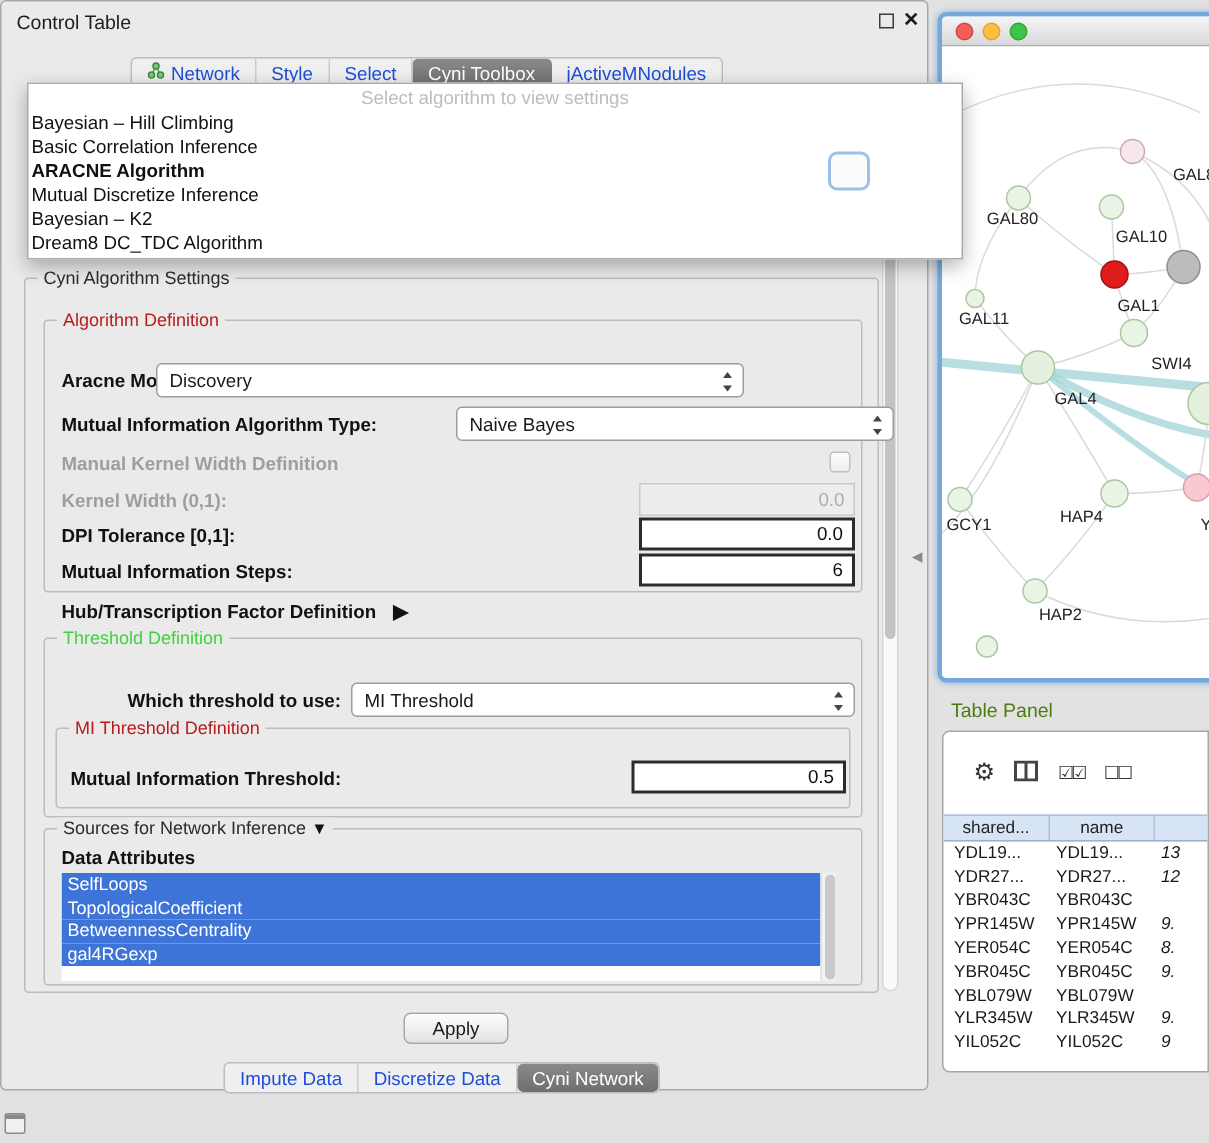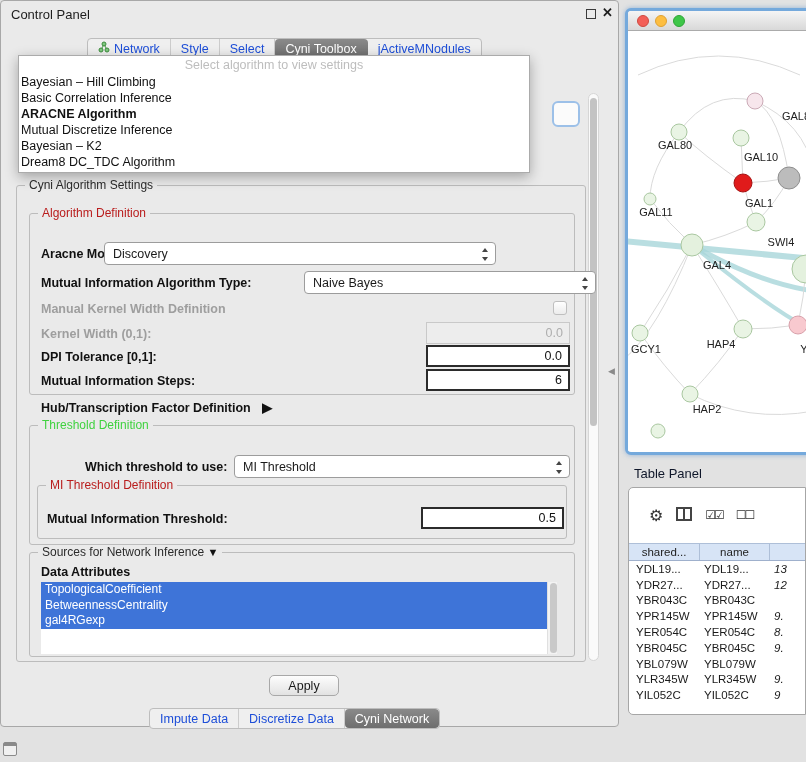--- a/index.html
+++ b/index.html
@@ -18,21 +18,21 @@
   .tabstrip { position:absolute; display:flex; align-items:stretch; height:21px;
               border:1px solid #bdbdbd; border-radius:4px; background:#efefef; overflow:hidden; }
   .tab { display:flex; align-items:center; gap:4px; padding:0 10px; font-size:12.5px; color:#1d4ed8;
          border-right:1px solid #cccccc; white-space:nowrap; }
   .tab:last-child { border-right:none; }
   .tab.active { background:linear-gradient(#8a8a8a,#6e6e6e); color:#ffffff; border-radius:4px; border-right-color:transparent; }
   .top-tabs { left:86px; top:37px; }
   .bottom-tabs { left:148px; top:707px; }
 
   
-  .popup { position:absolute; left:18px; top:55px; width:512px; height:118px; background:#ffffff;
+  .popup { position:absolute; left:18px; top:55px; width:624px; height:118px; background:#ffffff;
            border:1px solid #ababab; box-shadow:0 4px 12px rgba(0,0,0,0.30); z-index:40; }
   .popup .ph { height:18px; line-height:18px; text-align:center; color:#bdbdbd; font-size:12.5px; }
   .popup .opt { height:16px; line-height:16px; padding-left:2px; font-size:12.5px; color:#111; }
   .popup .opt.bold { font-weight:700; }
   .popup-artifact { position:absolute; left:533px; top:45px; width:28px; height:26px;
                     border:2px solid #9cc0e8; border-radius:6px; background:#fbfbfb; }
 
   
   .group { position:absolute; border:1px solid #bcbcbc; border-radius:3px; }
   .legend { position:absolute; top:-8px; left:8px; background:#eaeaea; padding:0 4px; font-size:12px; white-space:nowrap; }
@@ -84,21 +84,21 @@
                 border:3px solid #74a9dc; border-radius:6px; overflow:hidden; box-shadow:0 0 5px rgba(90,145,205,0.6); }
   .net-titlebar { height:20px; background:linear-gradient(#f5f5f5,#d8d8d8); border-bottom:1px solid #ababab;
                   display:flex; align-items:center; padding-left:9px; gap:6px; }
   .tl { width:12px; height:12px; border-radius:50%; }
   .tl.red    { background:#f35f57; border:1px solid #ce4a41; }
   .tl.yellow { background:#fdbe41; border:1px solid #dfa133; }
   .tl.green  { background:#3ec648; border:1px solid #2fa537; }
   .net-canvas { width:184px; height:420px; background:#ffffff; }
 
   
-  .tp-label { position:absolute; left:634px; top:466px; font-size:13px; color:#0f172a; }
+  .tp-label { position:absolute; left:634px; top:466px; font-size:13px; color:#4d7c0f; }
   .table-window { position:absolute; left:628px; top:487px; width:178px; height:228px; background:#ffffff;
                   border:1px solid #a6a6a6; border-radius:5px 0 0 5px; overflow:hidden; }
   .tp-toolbar { position:absolute; left:0; top:12px; height:30px; display:flex; align-items:center; gap:13px; padding-left:20px; }
   .gear { font-size:16px; color:#333; }
   .cb-pair { font-size:12px; color:#333; letter-spacing:-2px; }
   .thead { position:absolute; left:0; top:55px; width:100%; height:18px; display:flex;
            background:#d7e4f6; border-top:1px solid #aebfd8; border-bottom:1px solid #9fb0cc; }
   .th { height:100%; display:flex; align-items:center; justify-content:center; font-size:11.5px; color:#222;
         border-right:1px solid #aebfd8; }
   .th.c0 { width:71px; } .th.c1 { width:70px; } .th.c2 { flex:1; border-right:none; }
@@ -109,21 +109,21 @@
   .tcell.c1 { width:70px; padding-left:4px; }
   .tcell.c2 { flex:1; padding-left:4px;font-style:italic; }
 </style>
 </head>
 <body>
 
 <div class="screen">
 
   <div class="cp">
     <div class="cp-header">
-      <span class="cp-title">Control Panel</span>
+      <span class="cp-title">Control Table</span>
       <span class="float-btn"></span>
       <span class="close-btn">✕</span>
     </div>
 
     <div class="tabstrip top-tabs">
       <div class="tab">
         <span>
           <svg width="12" height="12" viewBox="0 0 12 12">
               <line x1="3" y1="9" x2="6" y2="3" stroke="#4a9a4a" stroke-width="1"></line>
               <line x1="6" y1="3" x2="9" y2="9" stroke="#4a9a4a" stroke-width="1"></line>
@@ -206,20 +206,21 @@
 
     <div class="group" style="left:28px; top:551px; width:546px; height:105px;">
       <span class="legend dark">
         <span>Sources for Network Inference</span>
         <span class="tri">▼</span>
       </span>
     </div>
     <div class="flabel" style="left:40px; top:564px;">Data Attributes</div>
 
     <div class="attr-list">
+      <div class="attr">SelfLoops</div>
       <div class="attr">TopologicalCoefficient</div>
       <div class="attr">BetweennessCentrality</div>
       <div class="attr">gal4RGexp</div>
       <div class="list-scroll">
           <div class="list-thumb"></div>
         </div>
     </div>
 
     <div class="apply-btn">Apply</div>
 

